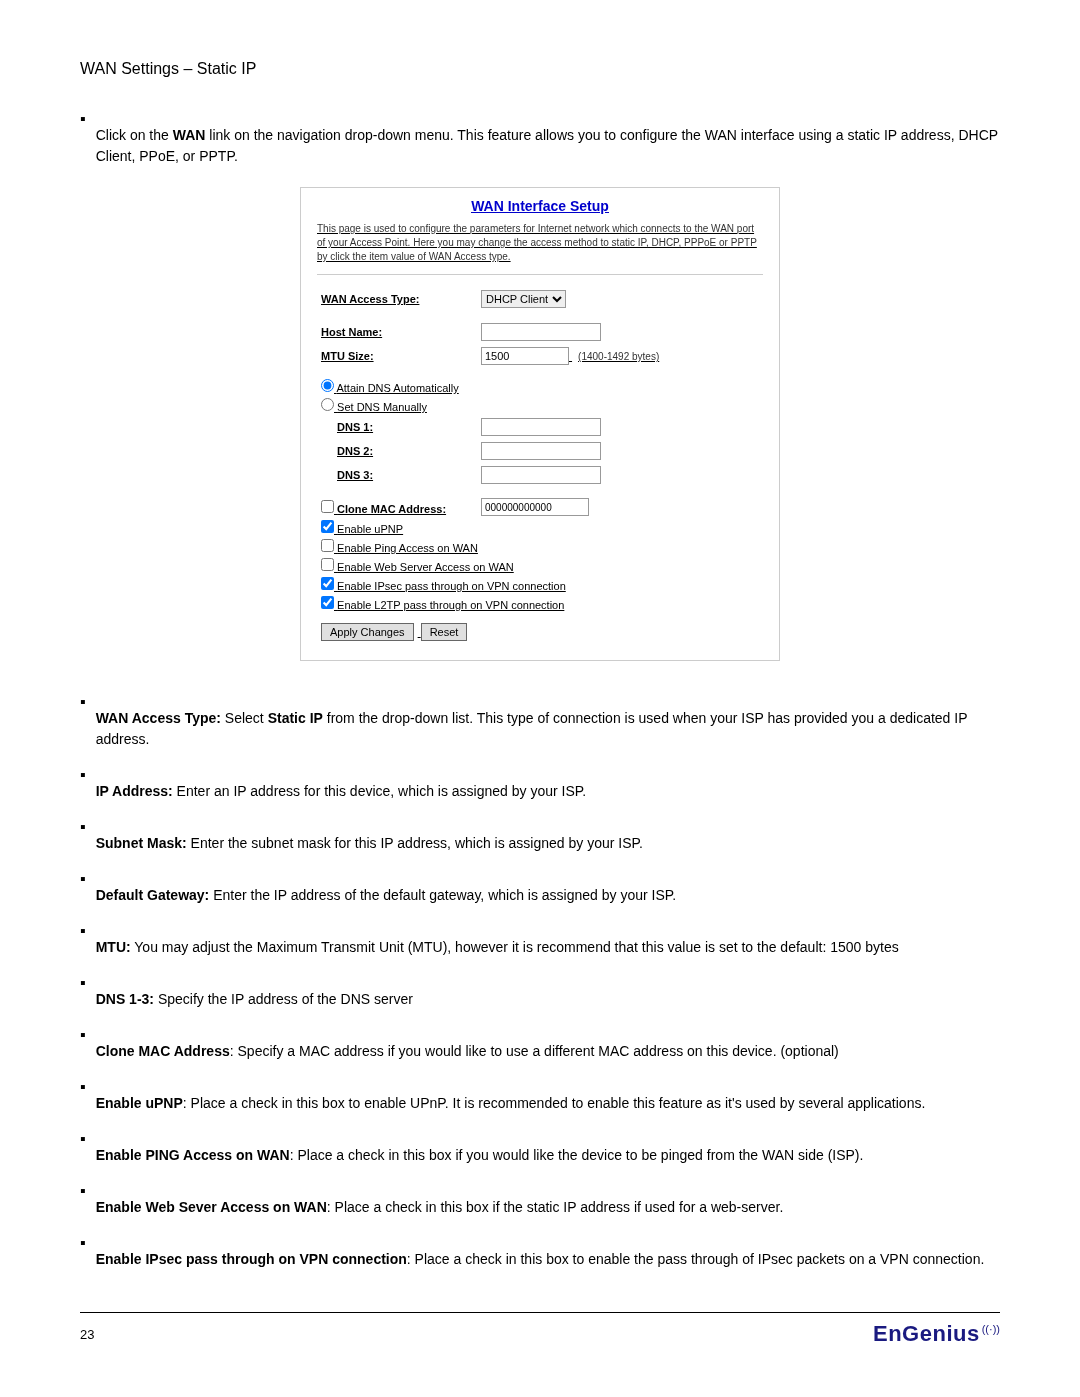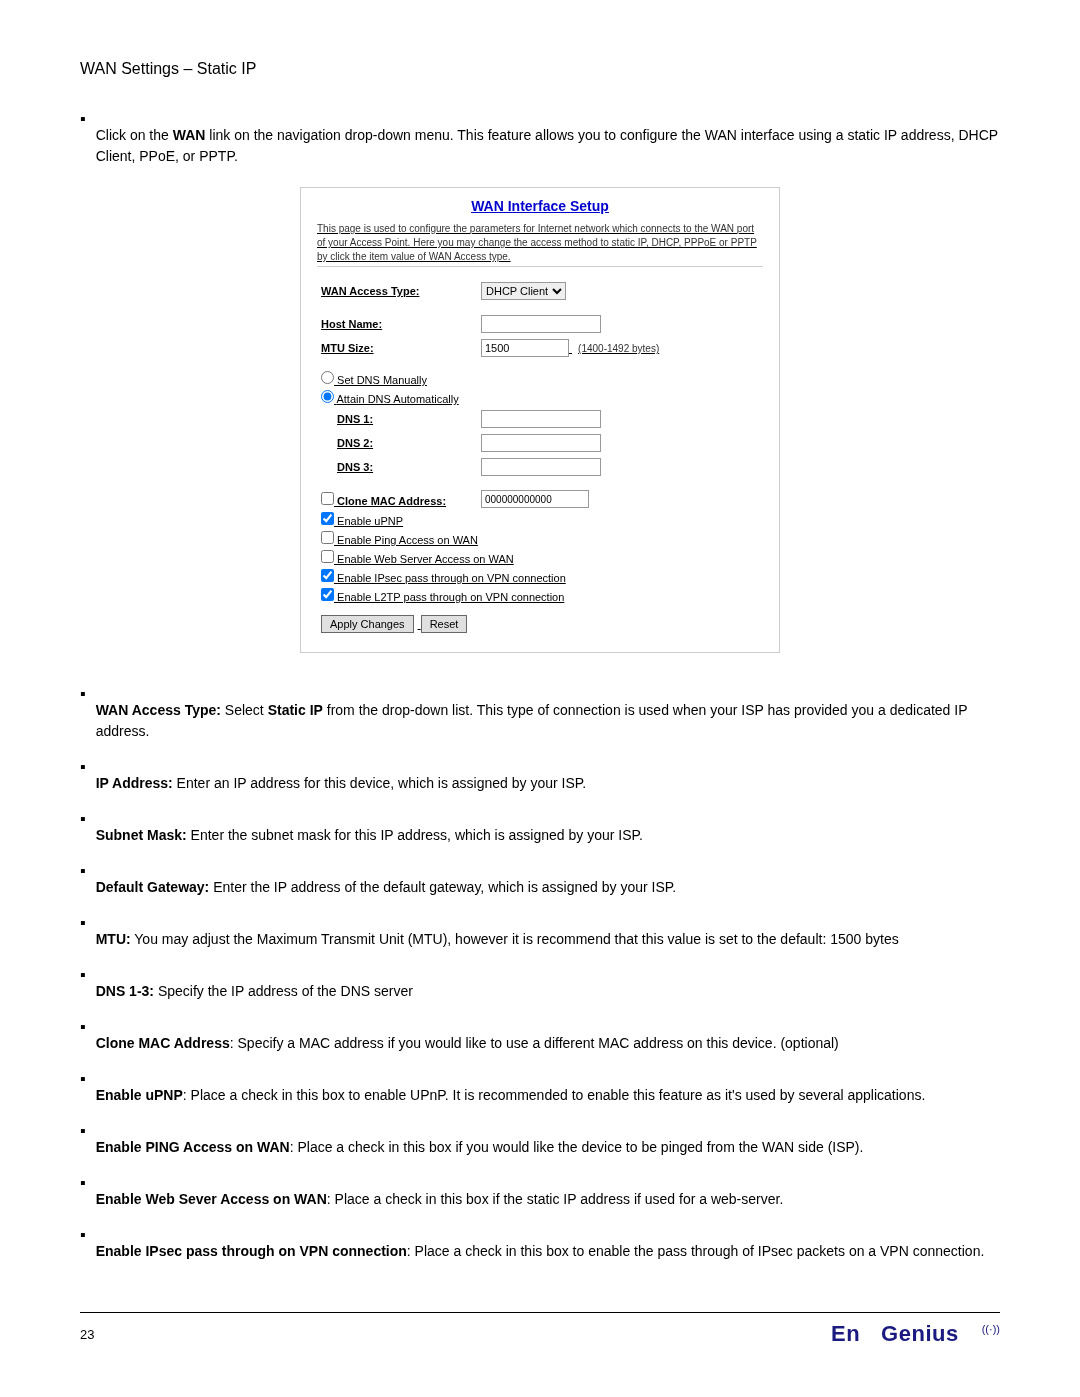--- a/index.html
+++ b/index.html
@@ -58,21 +58,21 @@
       text-decoration: underline;
       margin-bottom: 8px;
       text-align: center;
     }
     .interface-desc {
       font-size: 10px;
       color: #333;
       line-height: 1.4;
       margin-bottom: 12px;
       border-bottom: 1px solid #ccc;
-      padding-bottom: 2px;
+      padding-bottom: 10px;
     }
     .form-table {
       width: 100%;
       border-collapse: collapse;
       font-size: 11px;
     }
     .form-table td {
       padding: 3px 4px;
       vertical-align: middle;
     }
@@ -215,29 +215,29 @@
           <span class="form-hint mtu-row-hint">(1400-1492 bytes)</span>
         </td>
       </tr>
 
       <tr class="spacer-row">
             <td colspan="2"></td>
           </tr>
 
       <tr class="radio-row">
         <td colspan="2">
+          <input type="radio" name="dns_mode" checked="" style="">
+          <span>Attain DNS Automatically</span>
+        </td>
+      </tr>
+
+      <tr class="radio-row">
+        <td colspan="2">
           <input type="radio" name="dns_mode" style="">
           <span>Set DNS Manually</span>
-        </td>
-      </tr>
-
-      <tr class="radio-row">
-        <td colspan="2">
-          <input type="radio" name="dns_mode" checked="" style="">
-          <span>Attain DNS Automatically</span>
         </td>
       </tr>
 
       <tr>
         <td class="form-label" style="padding-left: 20px;">DNS 1:</td>
         <td>
           <input type="text" class="form-input dns-input" value="" style="">
         </td>
       </tr>
 
@@ -382,21 +382,21 @@
         <b>Enable IPsec pass through on VPN connection</b>: Place a check in this box to enable the pass through of IPsec packets on a VPN connection.
       </span>
     </li>
   </ul>
 
   <div style="position: absolute; bottom: 0; left: 0; right: 0; padding: 0 80px 30px 80px;">
     <hr class="bottom-divider">
     <div class="footer-row">
       <span class="page-number">23</span>
       <div class="brand-logo">
-        <div style="display:flex; align-items:flex-start;gap:21px;">
+        <div style="display:flex; align-items:flex-start;">
           <span style="font-size:22px; font-weight:bold; color:#1a1a80; letter-spacing:0.5px; font-family: Arial, sans-serif;">En</span>
             <span style="font-size:22px; font-weight:bold; color:#1a1a80; letter-spacing:0.5px; font-family: Arial, sans-serif;">Genius</span>
           <span style="font-size:11px; color:#1a1a80; margin-left:2px; margin-top:2px;">((·))</span>
         </div>
       </div>
     </div>
   </div>
 </div>
 
 </body></html>

